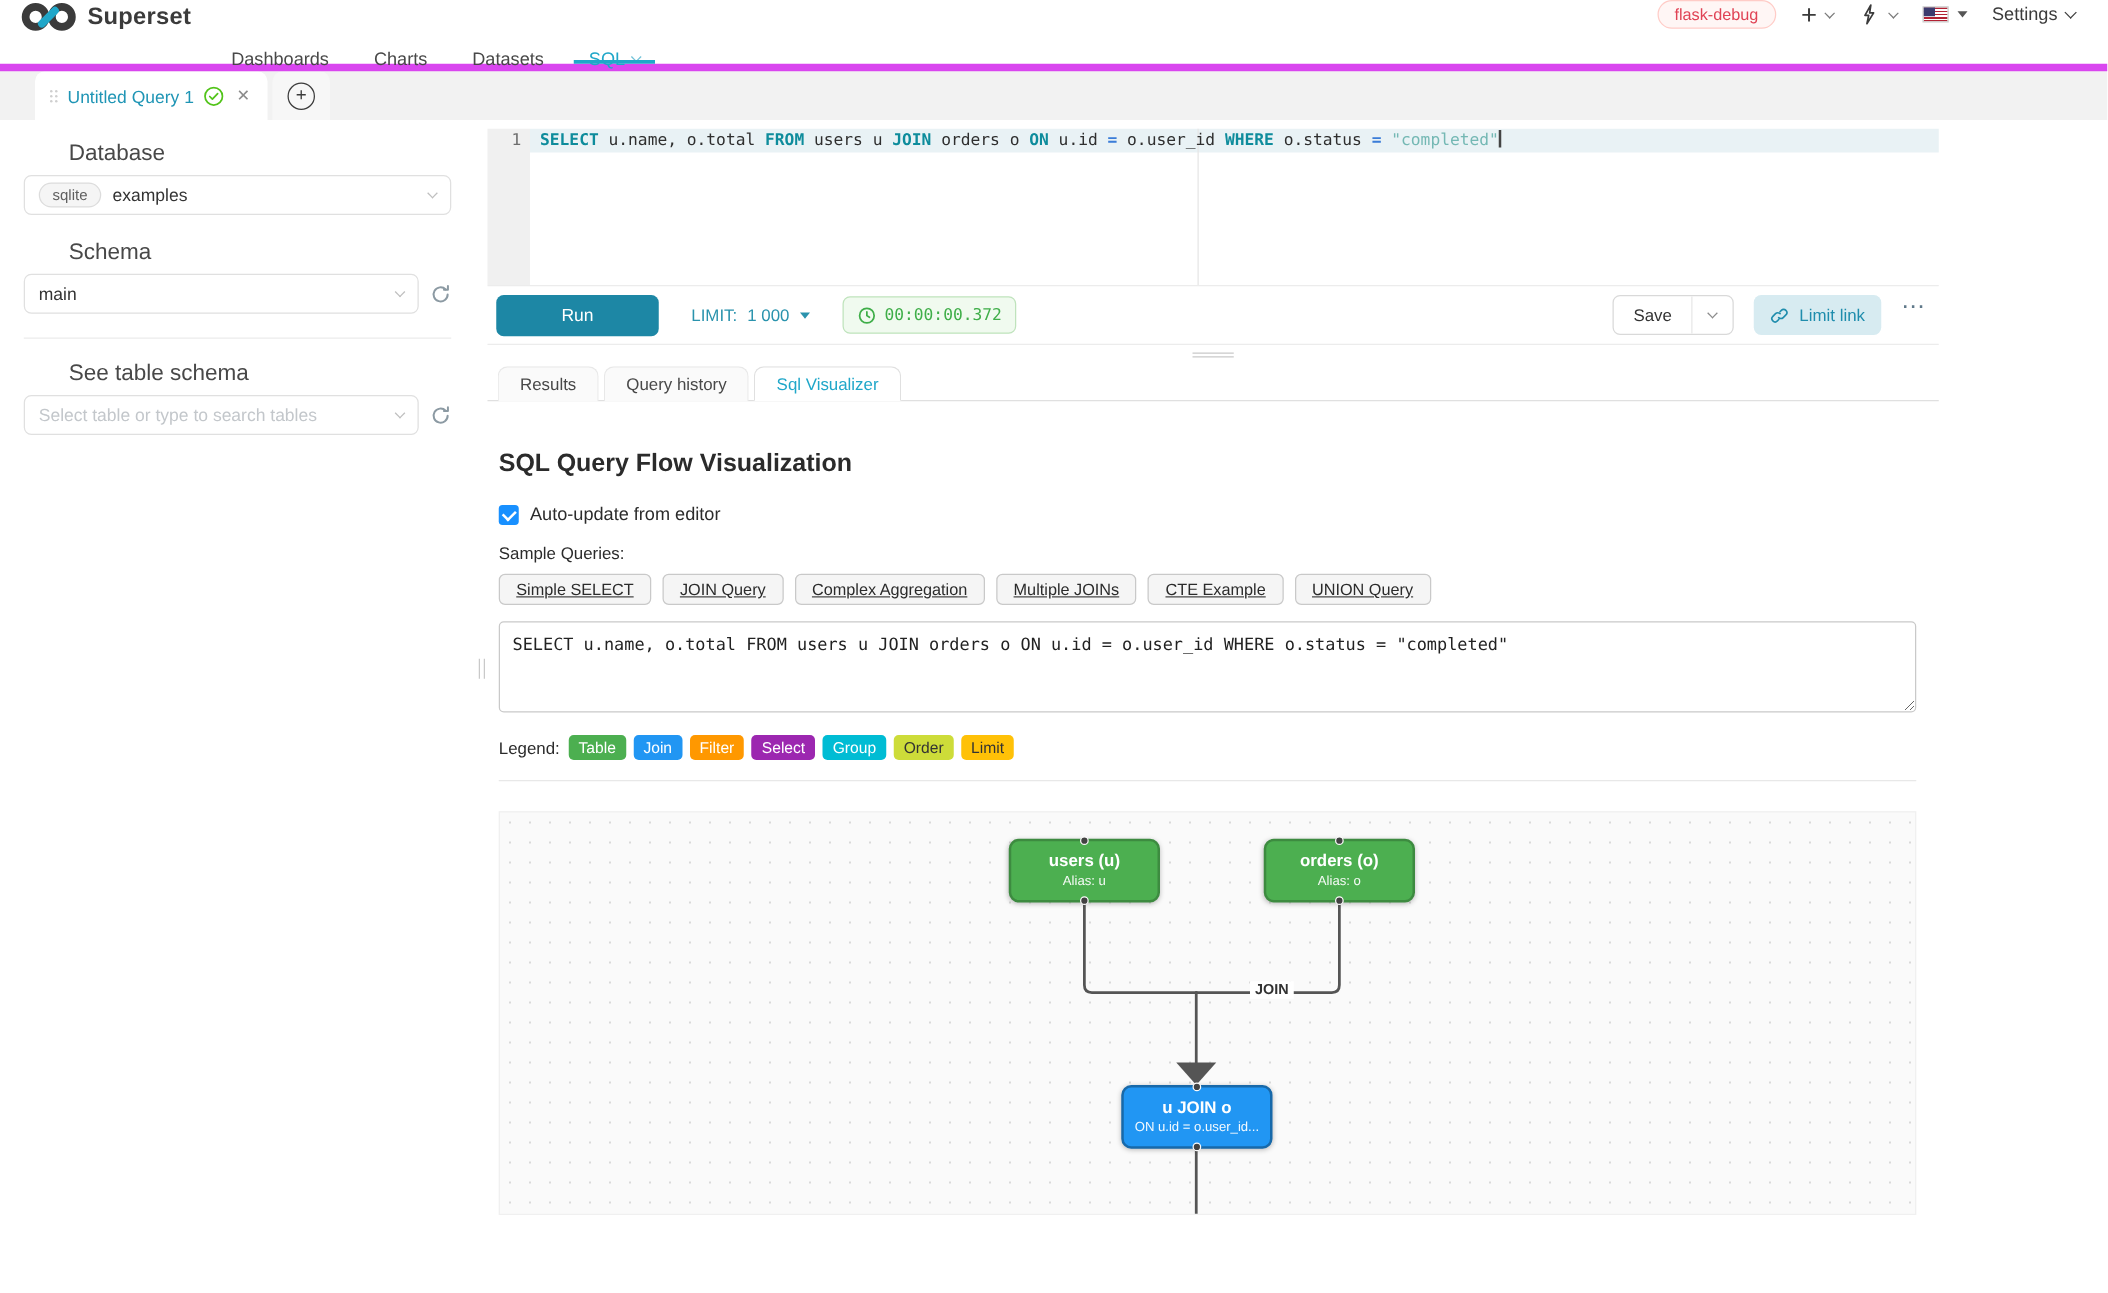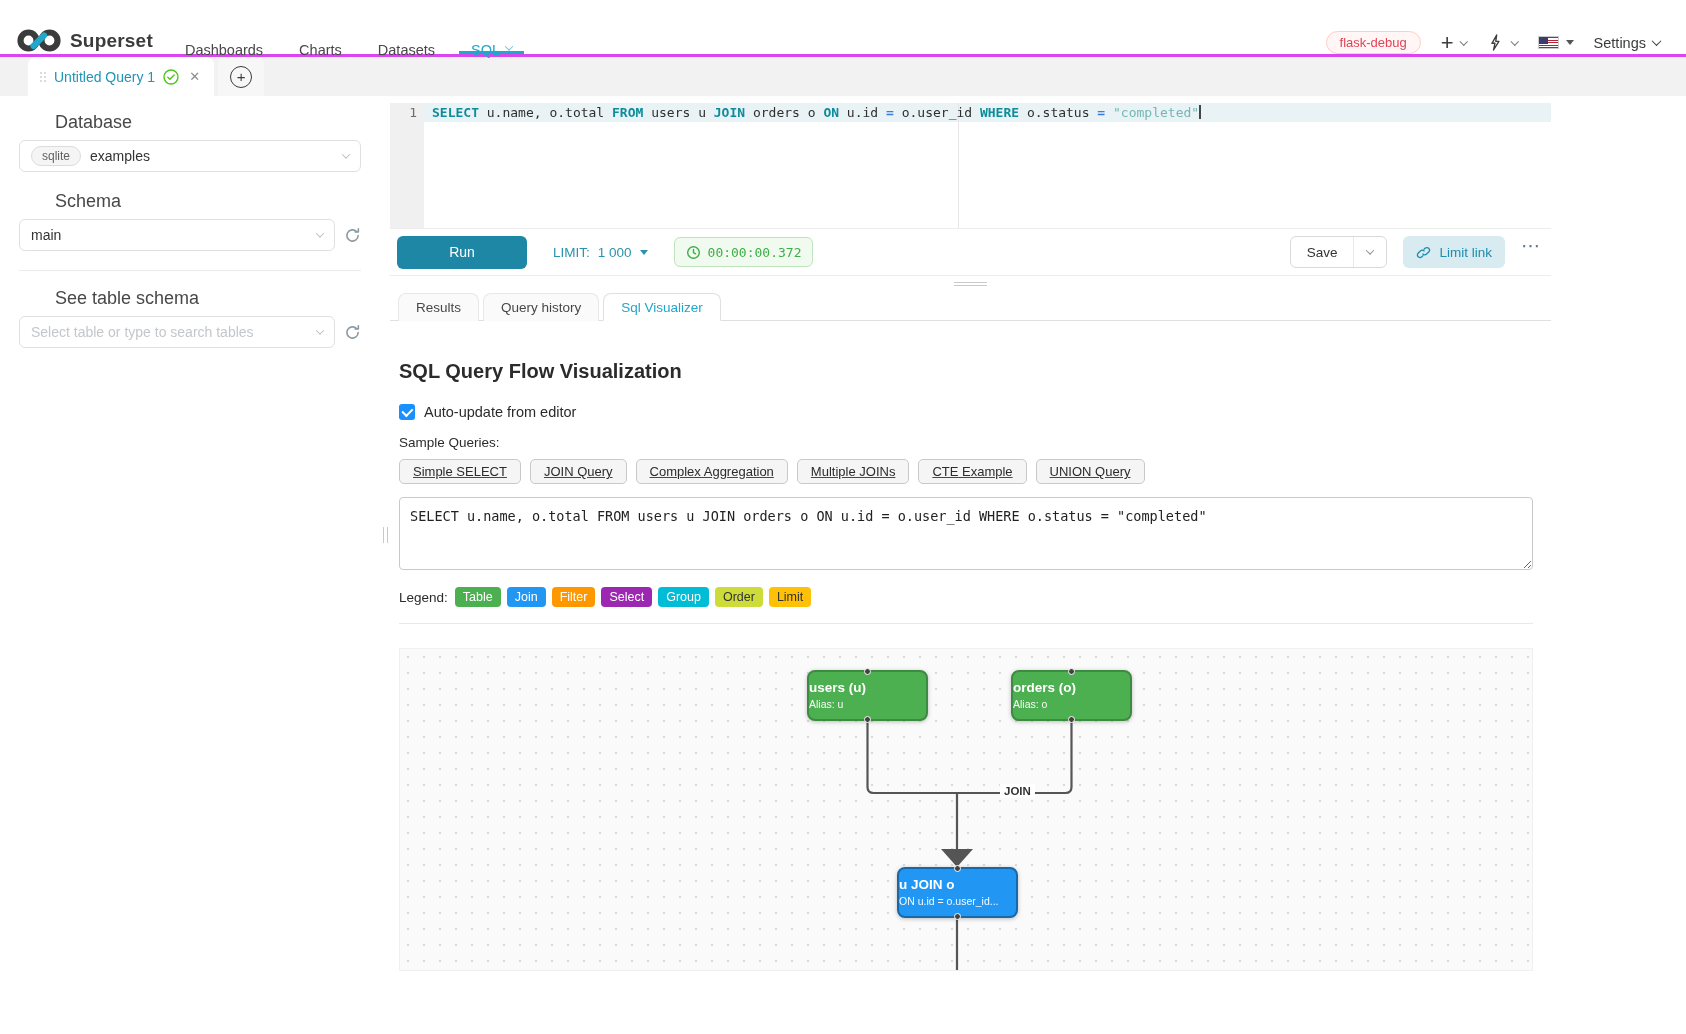--- a/index.html
+++ b/index.html
@@ -4,21 +4,21 @@
 <style>
   * { box-sizing: border-box; margin: 0; padding: 0; }
   html,body { width:1686px; height:1034px; overflow:hidden; background:#fff;
     font-family:"Liberation Sans", sans-serif; color:#484848; }
 
   .caret { display:inline-block; width:7px; height:7px;
     border-right:1.5px solid currentColor; border-bottom:1.5px solid currentColor;
     transform:rotate(45deg) translate(-1px,-1px); }
 
   
-  .navbar { height:57px; display:flex; align-items:flex-end; border-bottom:3px solid #d946ef; position:relative; }
+  .navbar { height:57px; display:flex; align-items:flex-start; border-bottom:6px solid #d946ef; position:relative; }
   .brand { display:flex; align-items:center; gap:8px; margin-left:16px; cursor:pointer; }
   .brand-name { font-size:19px; font-weight:bold; color:#3b3b3b; letter-spacing:.2px; }
   .main-nav { display:flex; height:100%; margin-left:14px; }
   .nav-item { display:flex; align-items:center; gap:6px; padding:0 18px; font-size:14.5px; color:#484848; cursor:pointer; position:relative;margin-top:45px; }
   .nav-item.active { color:#20a7c9; }
   .nav-item.active::after { content:""; position:absolute; left:6px; right:6px; bottom:0; height:3px; background:#20a7c9; }
   .nav-item .caret { width:6px; height:6px; margin-top:-3px; color:#6fc2d8; }
   .nav-right { margin-left:auto; display:flex; align-items:center; gap:20px; margin-right:26px; }
   .env-pill { border:1px solid #ffccc7; background:#fff6f5; color:#e04355; font-size:13px;
     padding:3px 13px; border-radius:13px; }
@@ -127,21 +127,21 @@
   .legend-row { display:flex; align-items:center; gap:7px; font-size:13.5px; color:#2b2b2b; }
   .legend-badge { font-size:12.5px; padding:3px 8px; border-radius:4px; }
   .viz-divider { border:none; border-top:1px solid #e8e8e8; margin:16px 0 0 0; }
 
   
   .flow { position:relative; margin-top:24px; height:323px; width:1134px; background-color:#fafafa;
     background-image:radial-gradient(circle,#d9d9d9 1.1px,transparent 1.1px); background-size:16px 16px;
     border:1px solid #f0f0f0; overflow:hidden; }
   .flow-edges { position:absolute; left:0; top:0; }
   .flow-node { position:absolute; width:121px; height:51px; border:2px solid; border-radius:8px;
-    color:#fff; text-align:left; box-shadow:0 1px 4px rgba(0,0,0,.25); cursor:grab; }
+    color:#fff; text-align:center; box-shadow:0 1px 4px rgba(0,0,0,.25); cursor:grab; }
   .fn-title { font-size:13.5px; font-weight:bold; margin-top:8px; }
   .fn-sub { font-size:10.5px; margin-top:3px; opacity:.95; }
   .handle { position:absolute; left:50%; width:7px; height:7px; margin-left:-3.5px; border-radius:50%;
     background:#424242; border:1px solid #fafafa; }
   .h-top { top:-4px; } .h-bot { bottom:-4px; }
   .edge-label { position:absolute; left:600px; top:135px; background:#fff; padding:1px 4px;
     font-size:11.5px; font-weight:bold; color:#333; }
 </style>
 </head>
 <body>

